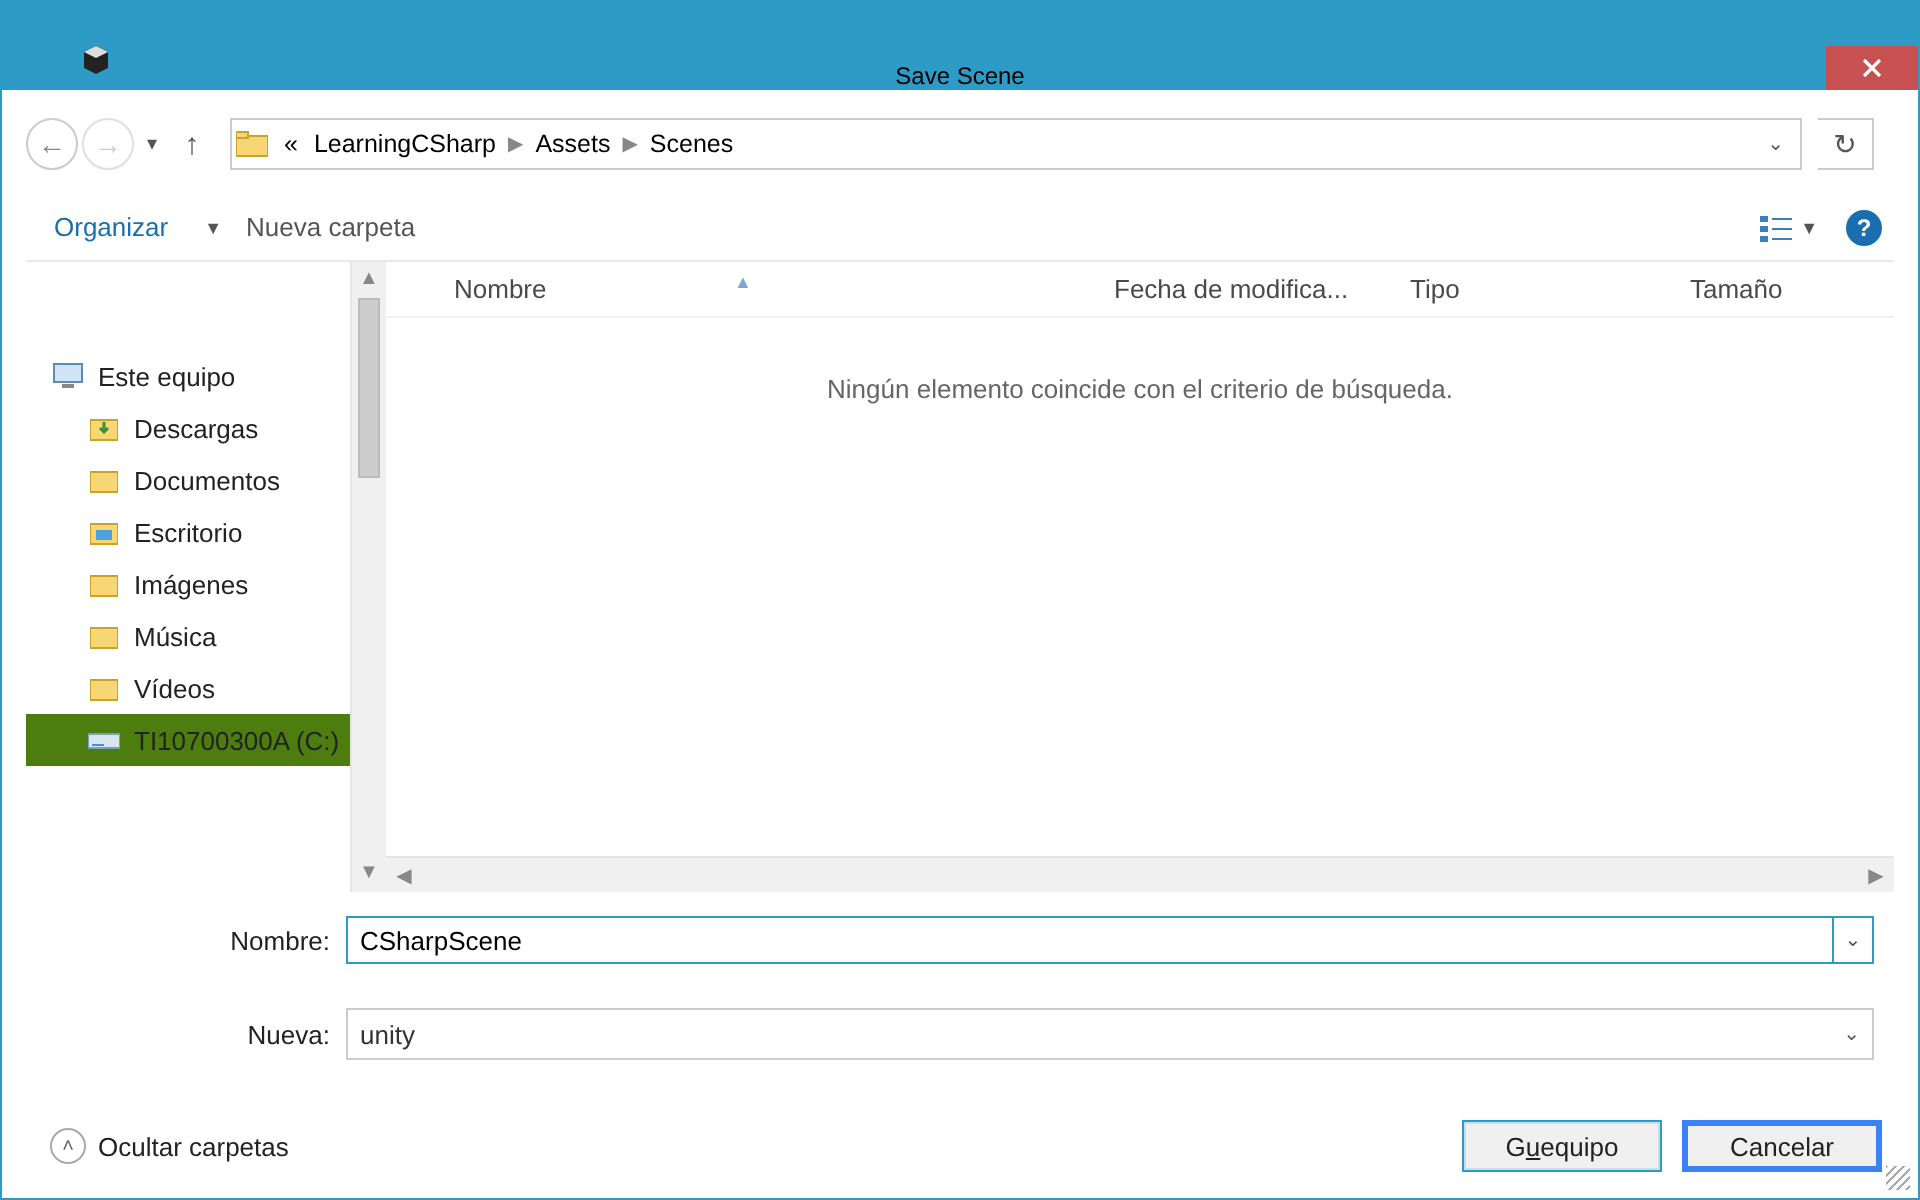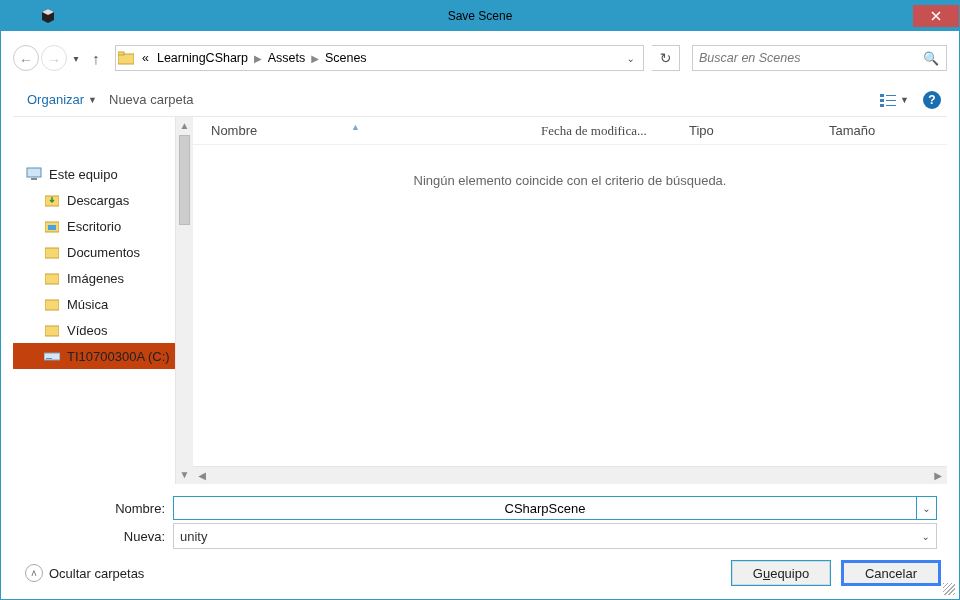--- a/index.html
+++ b/index.html
@@ -1,64 +1,64 @@
 <!DOCTYPE html>
 <html><head>
 <meta charset="utf-8">
 <style>
   * { box-sizing: border-box; margin: 0; padding: 0; font-family: "Segoe UI", Tahoma, sans-serif; }
   body { background: #fff; width: 960px; height: 600px; overflow: hidden; }
   .window { width: 960px; height: 600px; border: 1px solid #2e9bc6; display: flex; flex-direction: column; background: #fff; }
-  .titlebar { height: 30px; background: #2e9bc6; display: flex; align-items: center; position: relative; padding-left: 32px; }
+  .titlebar { height: 44px; background: #2e9bc6; display: flex; align-items: flex-end; position: relative; padding-left: 32px; }
   .titlebar .app-icon { width: 30px; height: 30px; display:flex; align-items:center; justify-content:center; }
   .titlebar .title { position:absolute; left:0; right:0; text-align:center; color:#000; font-size:12px; pointer-events:none;}
   .titlebar .close { margin-left:auto; width:46px; height:22px; background:#c75050; color:#fff; display:flex; align-items:center; justify-content:center; font-size:13px; }
   .body { flex:1; background:#fff; padding:11px 11px 8px 11px; display:flex; flex-direction:column; border:1px solid #fff;}
   .navrow { display:flex; align-items:center; gap:2px; height:30px; margin-bottom:10px;}
   .navbtn { width:26px; height:26px; border:1px solid #ccc; border-radius:50%; display:flex; align-items:center; justify-content:center; color:#888; font-size:14px; background:#fff;}
   .navbtn.disabled { color:#ccc; border-color:#e0e0e0;}
   .recent-drop { width:14px; color:#555; font-size:10px; text-align:center;}
   .up-btn { width:22px; height:24px; display:flex; align-items:center; justify-content:center; color:#555; font-size:15px;}
   .addrbar { flex:1; height:26px; border:1px solid #ccc; background:#fff; display:flex; align-items:center; padding:0 2px; margin:0 6px; font-size:12.5px; overflow:hidden;}
   .addrbar .foldicon { width:20px; text-align:center;}
   .crumb { padding:0 4px; white-space:nowrap;}
   .crumb-sep { color:#888; font-size:10px; padding:0 2px;}
   .addr-drop { margin-left:auto; padding:0 6px; color:#555; font-size:10px;}
   .refresh { width:28px; height:26px; border:1px solid #ccc; border-left:none; display:flex; align-items:center; justify-content:center; color:#555; margin-right:10px; font-size:14px;}
   .searchbox { width:255px; height:26px; border:1px solid #ccc; display:flex; align-items:center; padding:0 6px; color:#777; font-size:12.5px; font-style:italic;}
   .searchbox .sicon { margin-left:auto; color:#555; font-style:normal; font-size:13px;}
   .toolbar { height:34px; display:flex; align-items:center; border-bottom:1px solid #e8e8e8; font-size:13px; padding:0 2px 0 14px;}
-  .tool-org { color:#1a6eaf; display:flex; align-items:center; gap:4px;}
+  .tool-org { color:#1a6eaf; display:flex; align-items:center; gap:18px;}
   .tool-new { margin-left:12px; color:#555;}
   .tool-right { margin-left:auto; display:flex; align-items:center; gap:14px; padding-right:4px;}
   .viewicon { color:#3b7fbf; display:flex; align-items:center; gap:4px; font-size:12px;}
   .helpicon { width:18px; height:18px; border-radius:50%; background:#1a6eaf; color:#fff; display:flex; align-items:center; justify-content:center; font-size:12px; font-weight:bold;}
   .mainarea { flex:1; display:flex; min-height:0;}
   .navpane { width:180px; border-right:none; position:relative; padding-top:8px; overflow:hidden;}
   .nav-scroll { position:absolute; right:0; top:0; bottom:0; width:18px; background:#f0f0f0; border-left:1px solid #e5e5e5;}
   .nav-scroll .arrow{ height:18px; color:#888; font-size:10px; text-align:center; line-height:18px;}
   .nav-scroll .thumb{ margin:0 3px; height:90px; background:#cdcdcd; border:1px solid #bbb;}
   .tree-item { display:flex; align-items:center; height:26px; font-size:13px; color:#222; padding-left:12px; gap:6px; white-space:nowrap;}
   .tree-item.child { padding-left:30px;}
-  .tree-item.selected { background:#c2410c;}
+  .tree-item.selected { background:#4d7c0f;}
   .tree-spacer { height:18px;}
   .ticon { width:18px; height:18px; display:inline-flex; align-items:center; justify-content:center; font-size:14px;}
   .filepane { flex:1; display:flex; flex-direction:column; min-width:0;}
   .colhead { height:28px; display:flex; align-items:center; font-size:13px; color:#4a4a4a; border-bottom:1px solid #f0f0f0; padding-left:18px;}
   .col { position:relative;}
-  .col.name{flex:0 0 330px;} .col.date{flex:0 0 148px;font-family:Liberation Serif, serif;} .col.type{flex:0 0 140px;} .col.size{flex:1;}
+  .col.name{flex:0 0 330px;margin-left:16px;} .col.date{flex:0 0 148px;} .col.type{flex:0 0 140px;} .col.size{flex:1;}
   .sortasc{ color:#7aa8d6; font-size:9px; position:absolute; left:140px; top:-1px;}
   .empty { text-align:center; color:#666; font-size:13px; padding-top:28px;}
   .hscroll { height:18px; background:#f0f0f0; border-top:1px solid #e5e5e5; margin:4px 0 0 0; display:flex; align-items:center;}
   .hscroll .arrow{ width:18px; text-align:center; color:#888; font-size:10px;}
   .hscroll .track{flex:1;}
   .bottomform { padding:12px 10px 0 10px;}
-  .formrow { display:flex; align-items:center; margin-bottom:3px; font-size:13px;}
+  .formrow { display:flex; align-items:center; margin-bottom:22px; font-size:13px;}
   .formlabel { width:150px; text-align:right; padding-right:8px; color:#222;}
-  .formrow input.txt { flex:1; height:24px; border:1px solid #2e9bc6; padding:0 6px; font-size:13px; outline:none;text-align:center;}
+  .formrow input.txt { flex:1; height:24px; border:1px solid #2e9bc6; padding:0 6px; font-size:13px; outline:none;}
   .formrow .combo { flex:1; height:24px; border:1px solid #ccc; padding:12px 6px; font-size:13px; display:flex; align-items:center; color:#333; background:#fff;}
   .combo .cdrop{ margin-left:auto; color:#555; font-size:10px;}
   .footer { margin-top:auto; display:flex; align-items:center; padding:8px 6px 4px 6px; font-size:13px;}
   .hide-folders{ display:flex; align-items:center; gap:6px; color:#222; padding-left:6px;}
   .hf-icon{ width:18px; height:18px; border:1px solid #aaa; border-radius:50%; display:flex; align-items:center; justify-content:center; font-size:10px; color:#666;}
   .btns{ margin-left:auto; display:flex; gap:10px;}
   .btn{ min-width:100px; height:26px; border:3px solid #3b82f6; background:#f0f0f0; font-size:13px; display:flex; align-items:center; justify-content:center; color:#222;}
   .btn.primary{ border:1px solid #2e9bc6; box-shadow:0 0 0 1px rgba(46,155,198,0.2) inset;}
   .underline{ text-decoration:underline;}
   .resize-grip{ position:absolute; right:3px; bottom:3px; width:12px; height:12px; background:repeating-linear-gradient(135deg,#aaa 0 1px,transparent 1px 3px);}
@@ -98,24 +98,20 @@
         </span>
         <span class="crumb">«</span>
         <span class="crumb">LearningCSharp</span>
         <span class="crumb-sep">▶</span>
         <span class="crumb">Assets</span>
         <span class="crumb-sep">▶</span>
         <span class="crumb">Scenes</span>
         <span class="addr-drop">⌄</span>
       </div>
       <div class="refresh">↻</div>
-      <div class="searchbox">
-        <span>Buscar en Scenes</span>
-        <span class="sicon">🔍</span>
-      </div>
     </div>
 
     <div class="toolbar">
       <div class="tool-org">
         <span>Organizar</span>
         <span style="font-size:9px;color:#555;">▼</span>
       </div>
       <div class="tool-new">Nueva carpeta</div>
       <div class="tool-right">
         <div class="viewicon">
@@ -152,32 +148,32 @@
                 <rect x="0" y="3" width="14" height="10" fill="#f7d774" stroke="#caa32c"></rect>
                 <path d="M7 4 v4 M5 7 l2 2 l2 -2" stroke="#3b8e3b" stroke-width="1.5" fill="none"></path>
               </svg>
             </span>
           <span>Descargas</span>
         </div>
         <div class="tree-item child">
           <span class="ticon">
               <svg width="14" height="14" viewBox="0 0 14 14">
                 <rect x="0" y="3" width="14" height="10" fill="#f7d774" stroke="#caa32c"></rect>
+              </svg>
+            </span>
+          <span>Documentos</span>
+        </div>
+        <div class="tree-item child">
+          <span class="ticon">
+              <svg width="14" height="14" viewBox="0 0 14 14">
+                <rect x="0" y="3" width="14" height="10" fill="#f7d774" stroke="#caa32c"></rect>
                 <rect x="3" y="6" width="8" height="5" fill="#4aa3df"></rect>
               </svg>
             </span>
           <span>Escritorio</span>
-        </div>
-        <div class="tree-item child">
-          <span class="ticon">
-              <svg width="14" height="14" viewBox="0 0 14 14">
-                <rect x="0" y="3" width="14" height="10" fill="#f7d774" stroke="#caa32c"></rect>
-              </svg>
-            </span>
-          <span>Documentos</span>
         </div>
         <div class="tree-item child">
           <span class="ticon">
               <svg width="14" height="14" viewBox="0 0 14 14">
                 <rect x="0" y="3" width="14" height="10" fill="#f7d774" stroke="#caa32c"></rect>
               </svg>
             </span>
           <span>Imágenes</span>
         </div>
         <div class="tree-item child">

